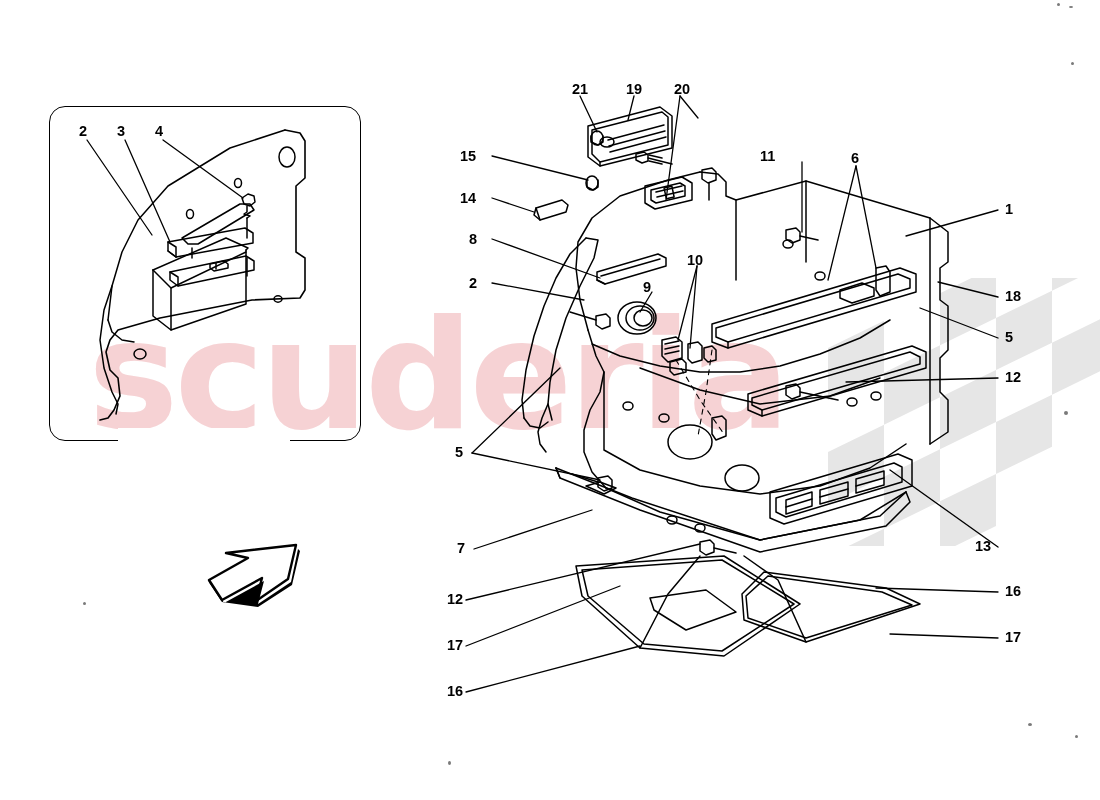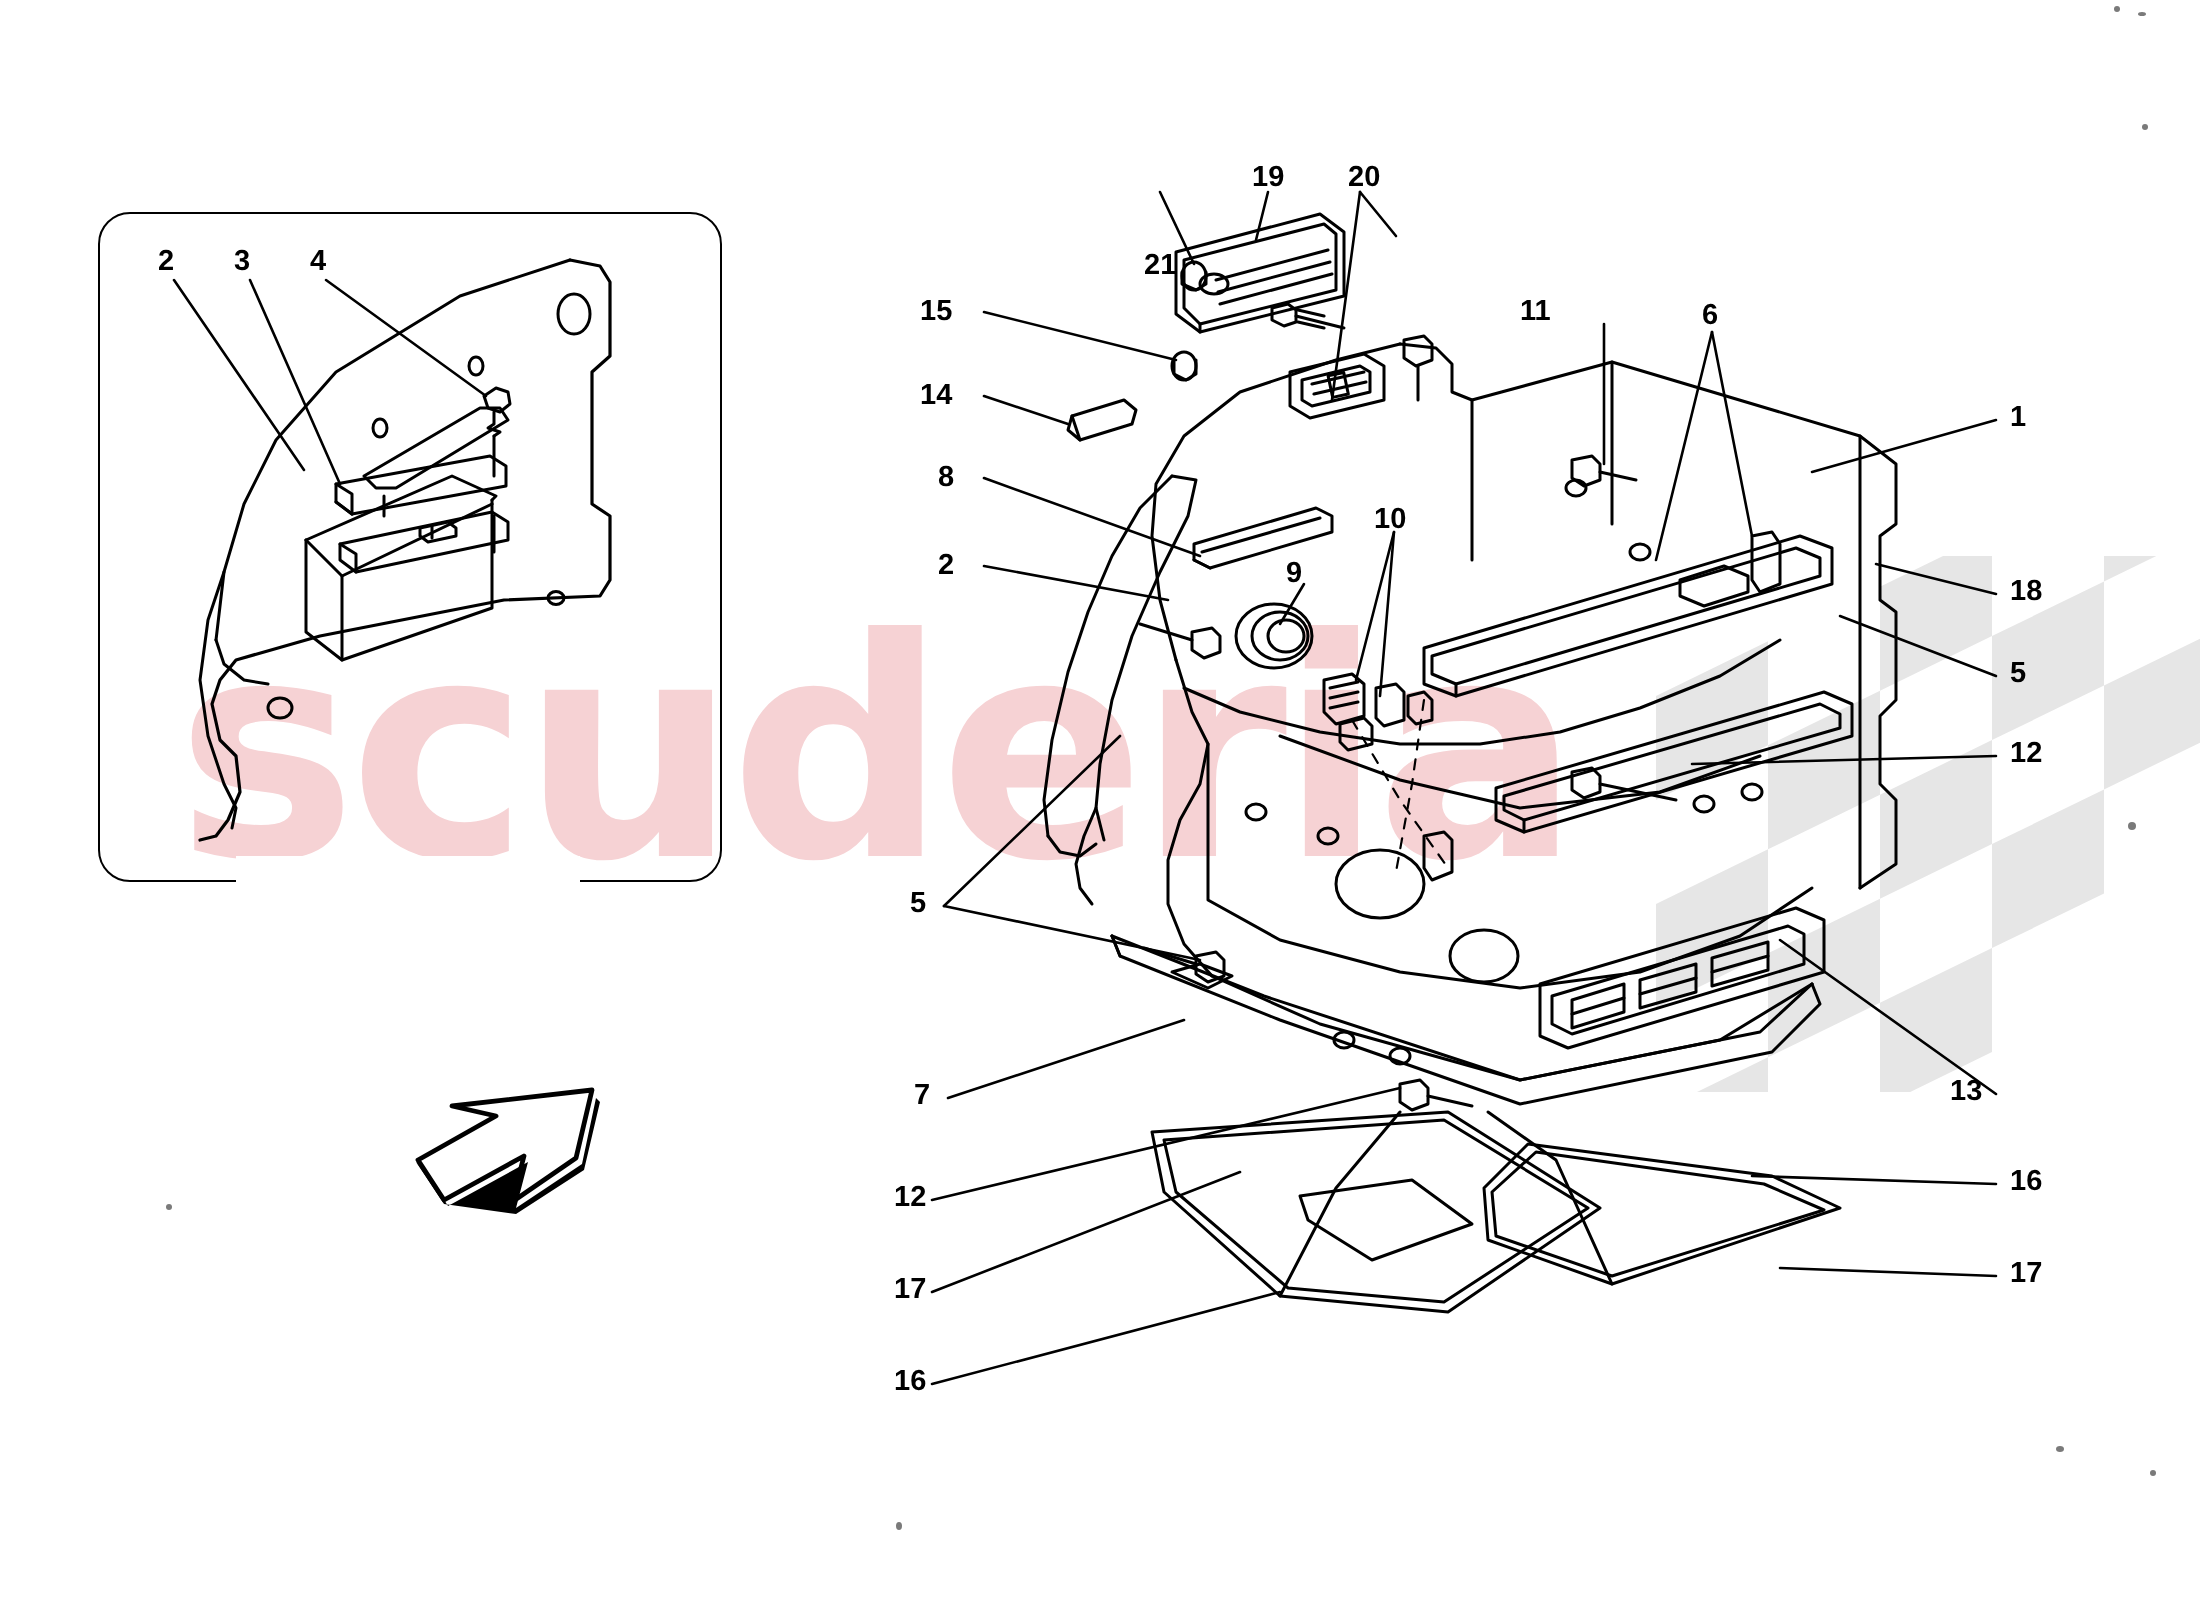--- a/index.html
+++ b/index.html
@@ -336,21 +336,21 @@
     </g>
   </svg>
 
   <div class="inset-box"></div>
   <div class="cap-mask" style="left:118px;top:428px;width:172px;height:22px;"></div>
 
   <div class="callout" style="left:79px;top:124px;">2</div>
   <div class="callout" style="left:117px;top:124px;">3</div>
   <div class="callout" style="left:155px;top:124px;">4</div>
 
-  <div class="callout" style="left:572px;top:82px;margin-top:44px;">21</div>
+  <div class="callout" style="left:572px;top:82px;">21</div>
   <div class="callout" style="left:626px;top:82px;">19</div>
   <div class="callout" style="left:674px;top:82px;">20</div>
 
   <div class="callout" style="left:460px;top:149px;">15</div>
   <div class="callout" style="left:460px;top:191px;">14</div>
   <div class="callout" style="left:469px;top:232px;">8</div>
   <div class="callout" style="left:469px;top:276px;">2</div>
 
   <div class="callout" style="left:643px;top:280px;">9</div>
   <div class="callout" style="left:687px;top:253px;">10</div>

